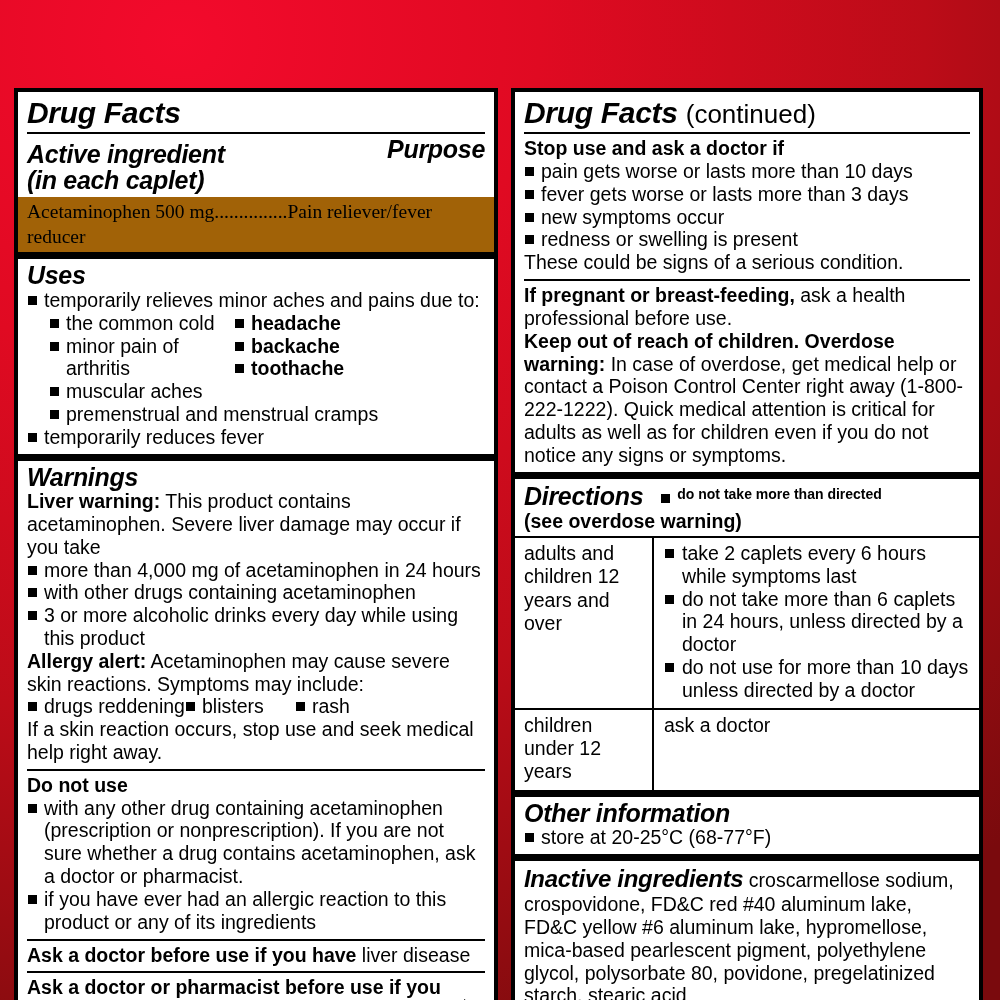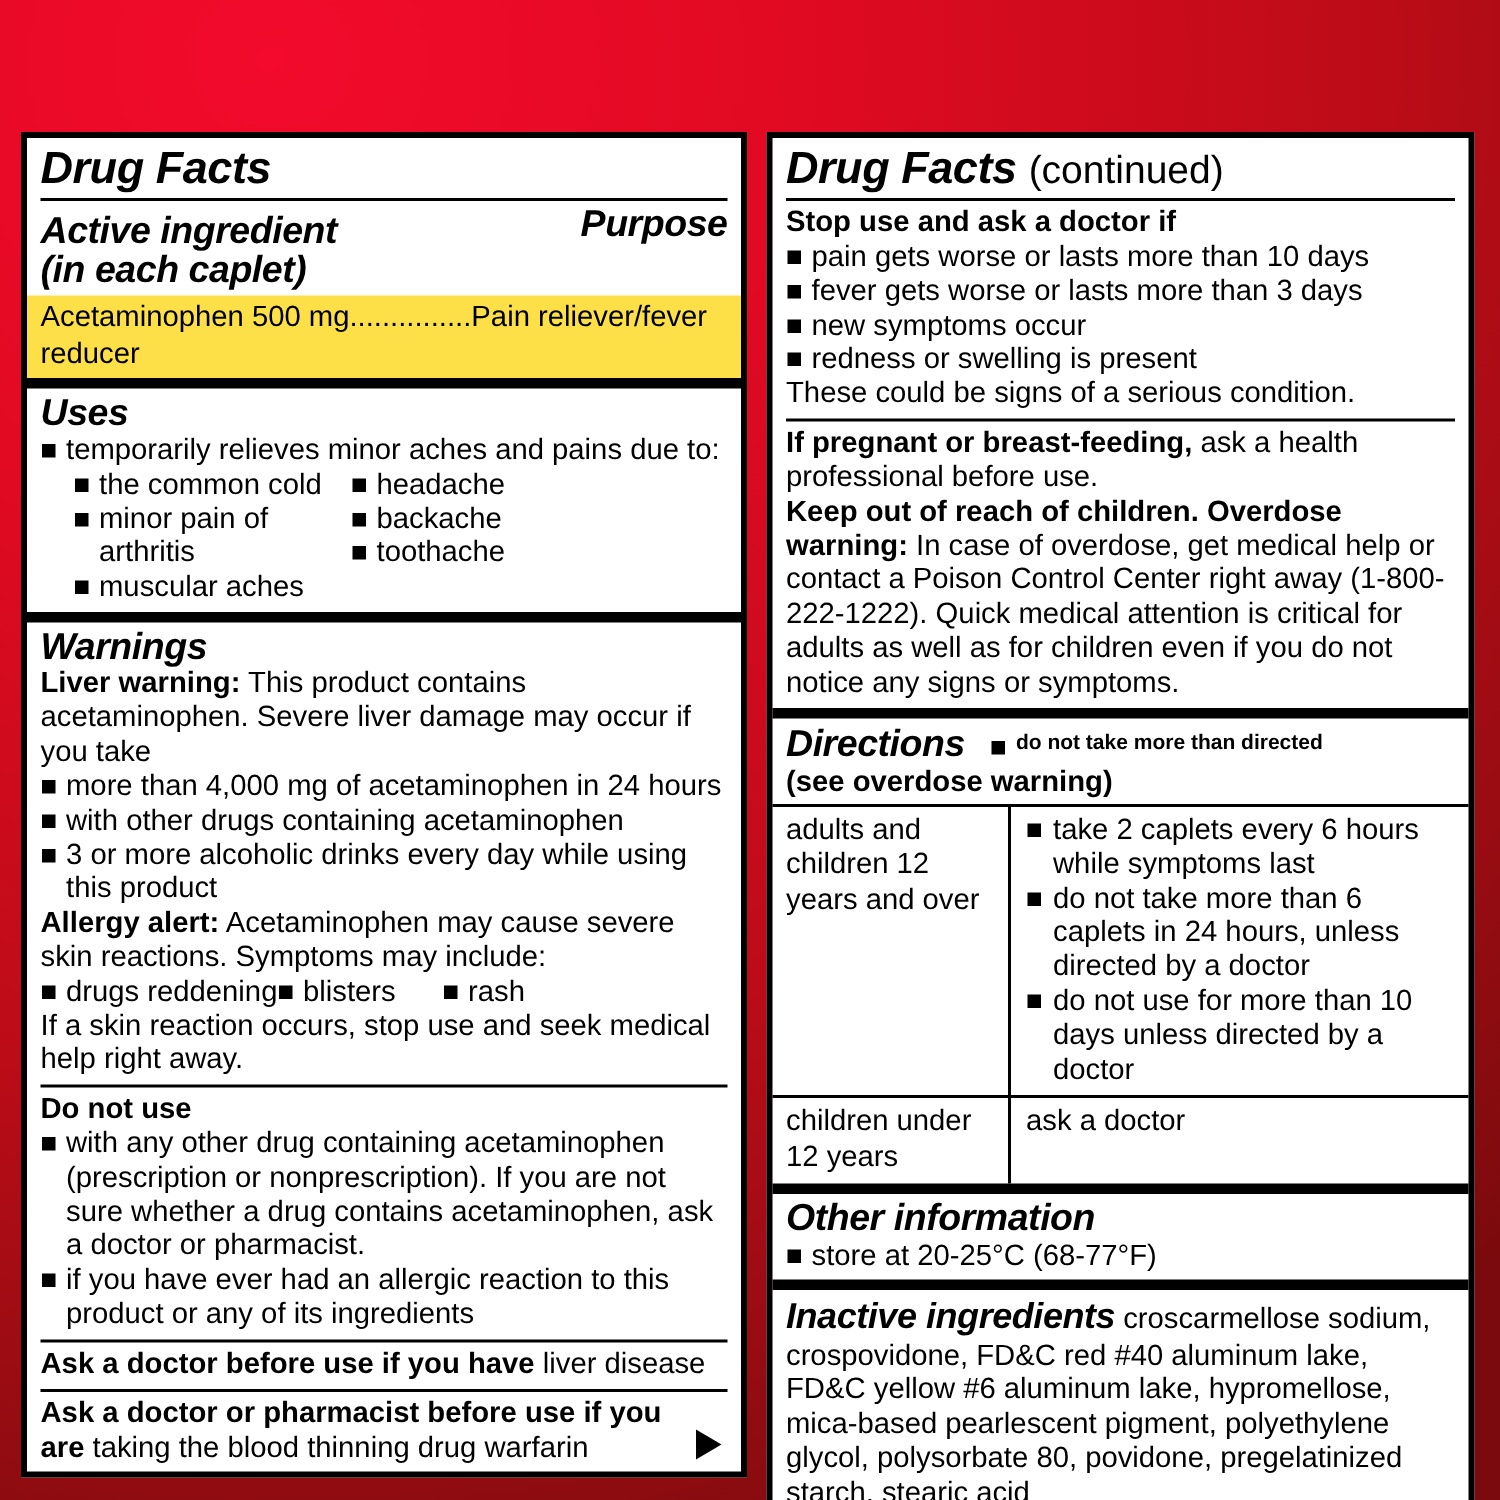--- a/index.html
+++ b/index.html
@@ -40,57 +40,57 @@
   .body-t{font-size:19.5px;line-height:1.17;}
   .body-t b{font-weight:bold;}
 
   .ai-row{
     display:flex;justify-content:space-between;align-items:flex-end;
     padding:2px 9px 0 9px;
   }
   .ai-left{font-weight:bold;font-style:italic;font-size:25px;line-height:1.06;letter-spacing:-0.3px;}
   .ai-right{font-weight:bold;font-style:italic;font-size:25px;line-height:1.06;letter-spacing:-0.3px;padding-bottom:31px;}
   .pinkband{
-    background:#fde047;font-size:19.5px;line-height:1.3;
-    padding:2px 9px 3px 9px;margin-top:3px;
+    background:#a16207;font-size:19.5px;line-height:1.3;
+    padding:2px 9px 3px 9px;margin-top:3px;font-family:Liberation Serif, serif;
   }
 
   
   ul{list-style:none;margin:0;padding:0;}
   li{position:relative;padding-left:17px;font-size:19.5px;line-height:1.17;}
   li::before{
     content:"";position:absolute;left:1px;top:7px;
     width:9px;height:9px;background:#000;
   }
   li.ind{padding-left:39px;}
   li.ind::before{left:23px;}
 
   .two-col-list{display:flex;}
   .two-col-list .c1{width:207px;}
-  .two-col-list .c2{flex:1;}
+  .two-col-list .c2{flex:1;font-weight:bold;}
 
   .inline-bul{display:flex;gap:0;}
   .inline-bul li{padding-left:17px;}
   .inline-bul .b1{width:158px;}
   .inline-bul .b2{width:110px;}
 
   
   .dir-head{display:flex;align-items:flex-start;padding:4px 9px 1px 9px;}
   .dir-head .dh-title{
     font-weight:bold;font-style:italic;font-size:25px;line-height:1.06;
     letter-spacing:-0.3px;margin-right:17px;white-space:nowrap;
   }
   .dir-head .dh-note{font-weight:bold;font-size:14px;line-height:1.13;padding-top:4px;}
   .dh-note .bl{position:relative;padding-left:17px;display:block;}
   .dh-note .bl::before{content:"";position:absolute;left:1px;top:7px;width:9px;height:9px;background:#000;}
   .dir-sub{font-weight:bold;font-size:19.5px;line-height:1.17;padding:0 9px 3px 9px;}
   .dir-table{border-top:2px solid #000;}
   .dir-row{display:flex;}
   .dir-row + .dir-row{border-top:2px solid #000;}
-  .dir-c1{width:157px;padding:4px 6px 6px 9px;font-size:19.5px;line-height:1.2;box-sizing:border-box;}
+  .dir-c1{width:137px;padding:4px 6px 6px 9px;font-size:19.5px;line-height:1.2;box-sizing:border-box;}
   .dir-c2{flex:1;border-left:2px solid #000;padding:4px 6px 6px 10px;font-size:19.5px;line-height:1.17;box-sizing:border-box;}
   .dir-c2 li{padding-left:18px;}
   .dir-c2 li::before{left:1px;}
 
   .arrow-row{display:flex;align-items:flex-end;justify-content:space-between;}
   .arrow-glyph{
     width:0;height:0;border-left:17px solid #000;
     border-top:10px solid transparent;border-bottom:10px solid transparent;
     margin:0 4px 3px 0;flex:0 0 auto;
   }
@@ -133,20 +133,24 @@
           <li class="ind">the common cold</li>
           <li class="ind">minor pain of arthritis</li>
           <li class="ind">muscular aches</li>
         </ul>
         <ul class="c2">
           <li>headache</li>
           <li>backache</li>
           <li>toothache</li>
         </ul>
       </div>
+      <ul>
+        <li class="ind">premenstrual and menstrual cramps</li>
+        <li>temporarily reduces fever</li>
+      </ul>
     </div>
 
     <div class="thickbar"></div>
 
     <div class="sec pad-b">
       <div class="hd-italic pad-t">Warnings</div>
       <div class="body-t"><b>Liver warning:</b><span> This product contains acetaminophen. Severe liver damage may occur if you take</span></div>
       <ul>
         <li>more than 4,000 mg of acetaminophen in 24 hours</li>
         <li>with other drugs containing acetaminophen</li>

